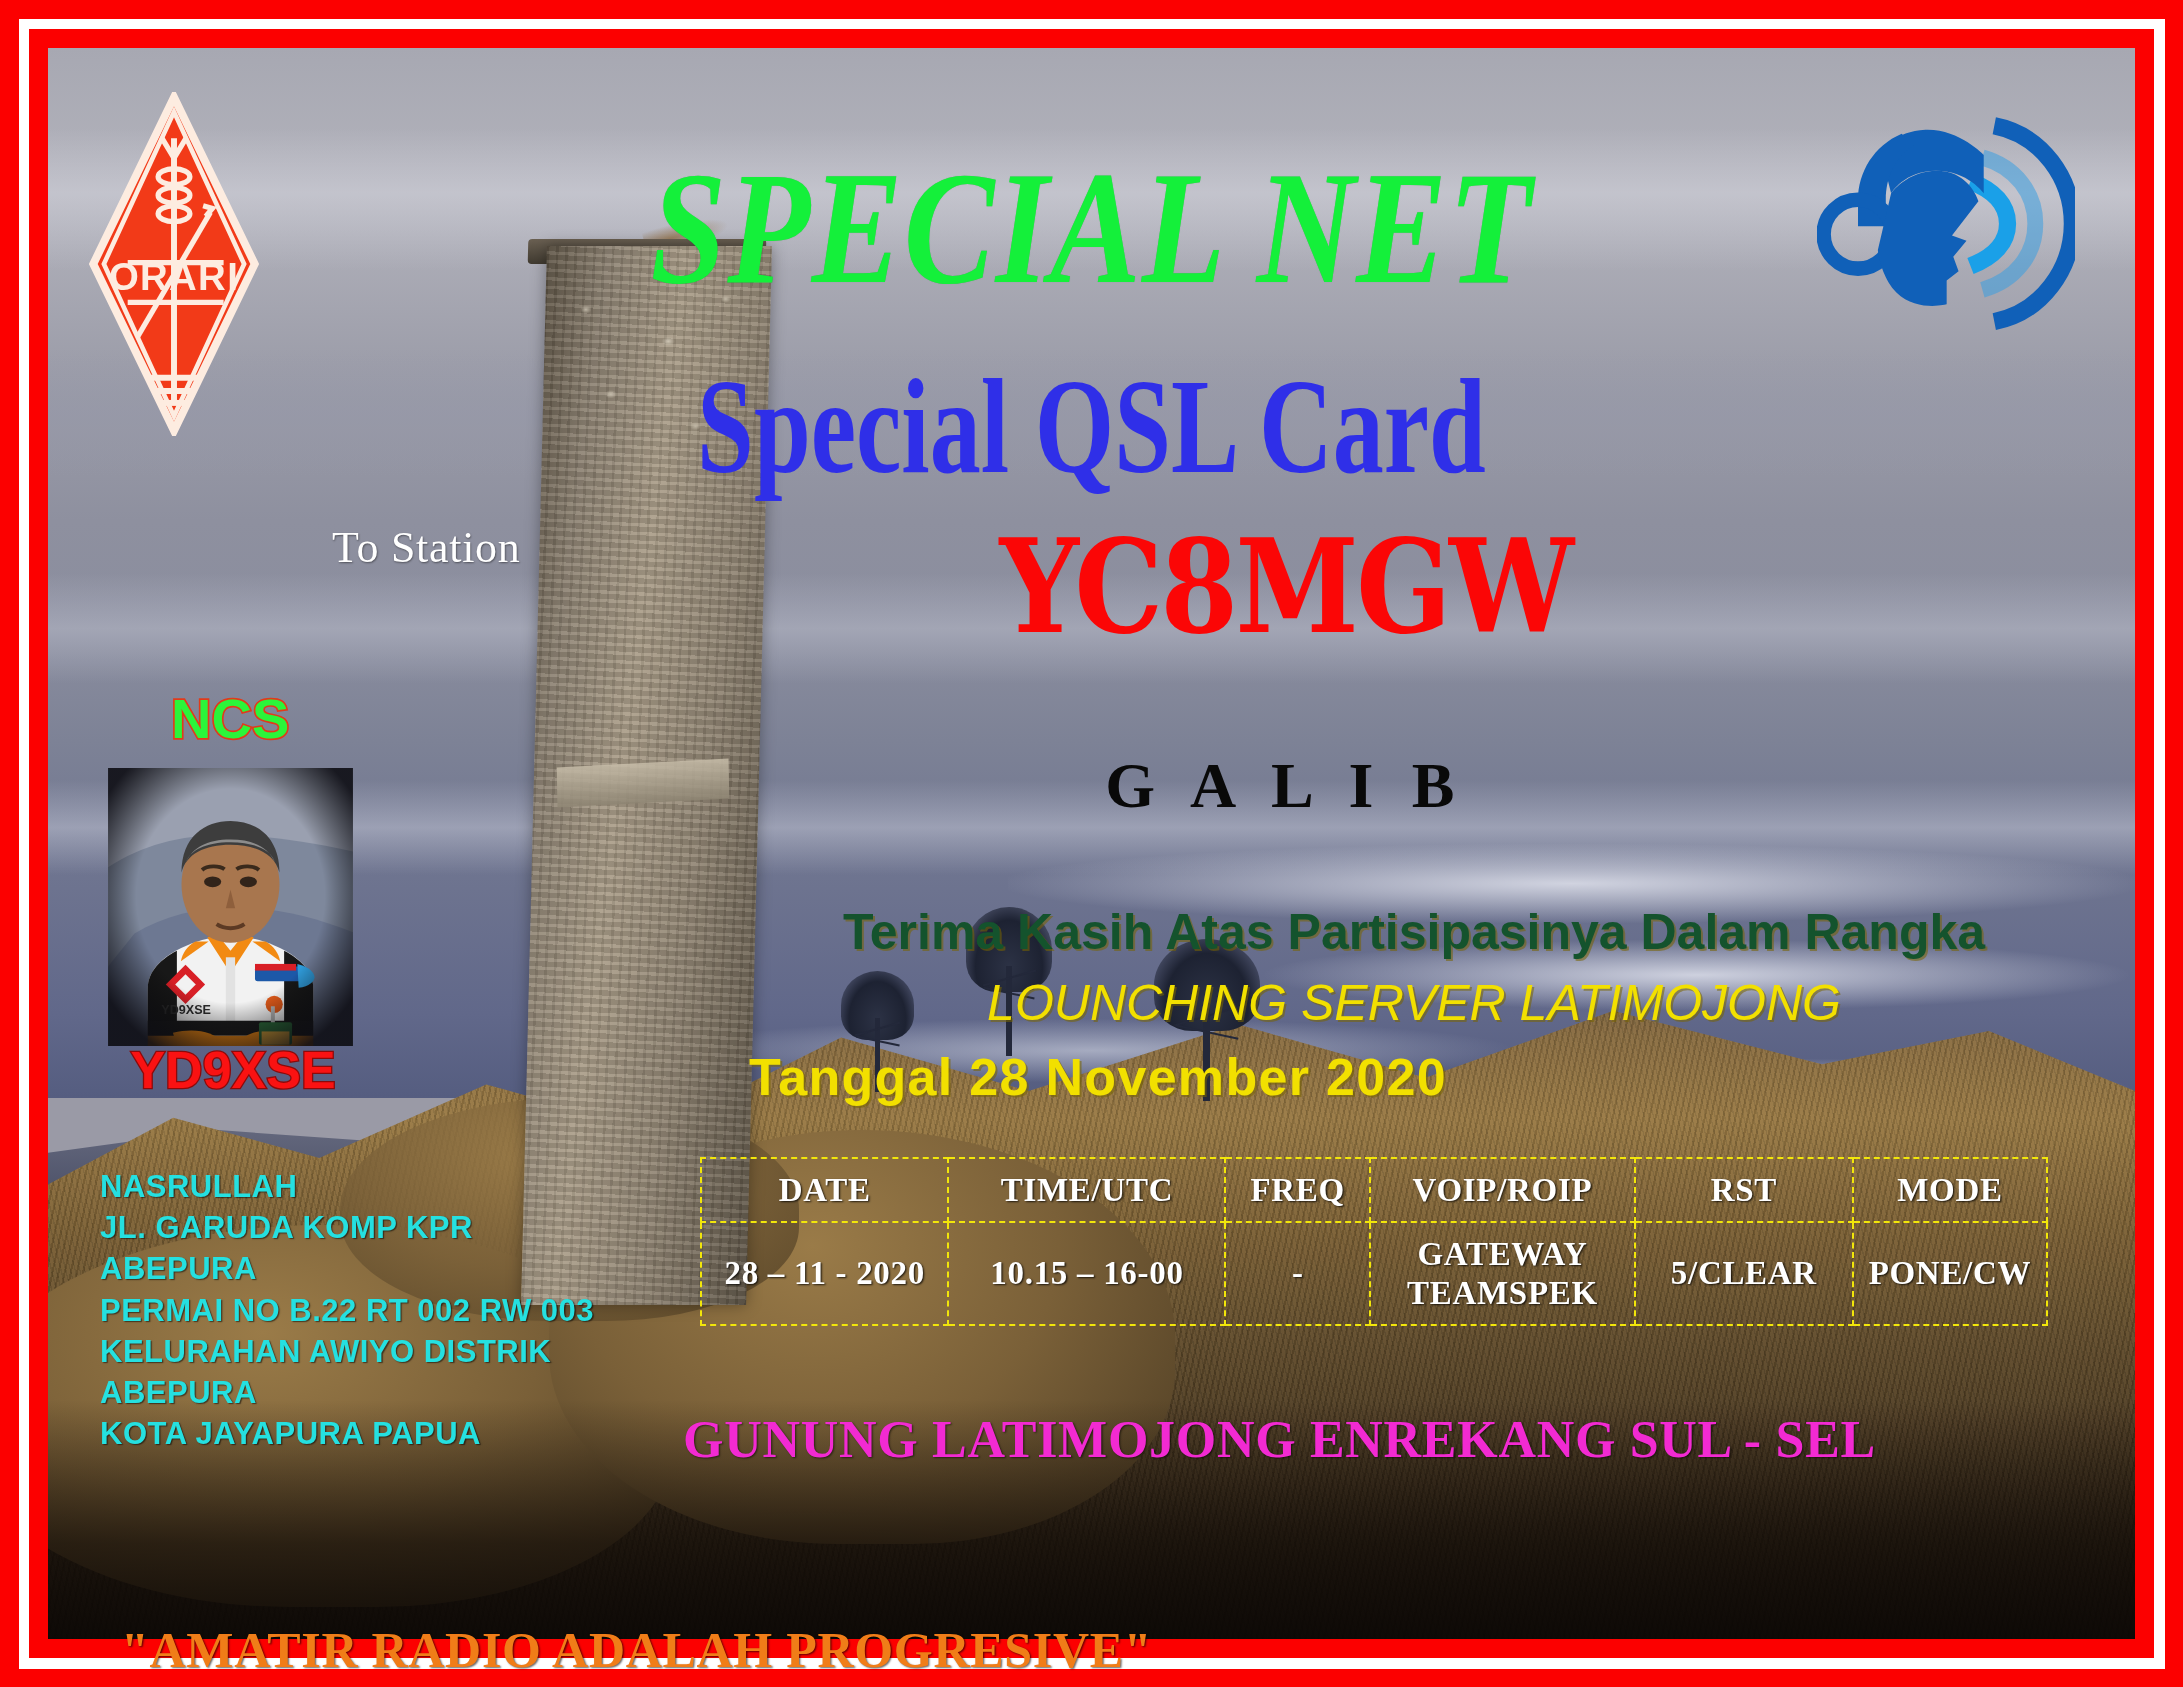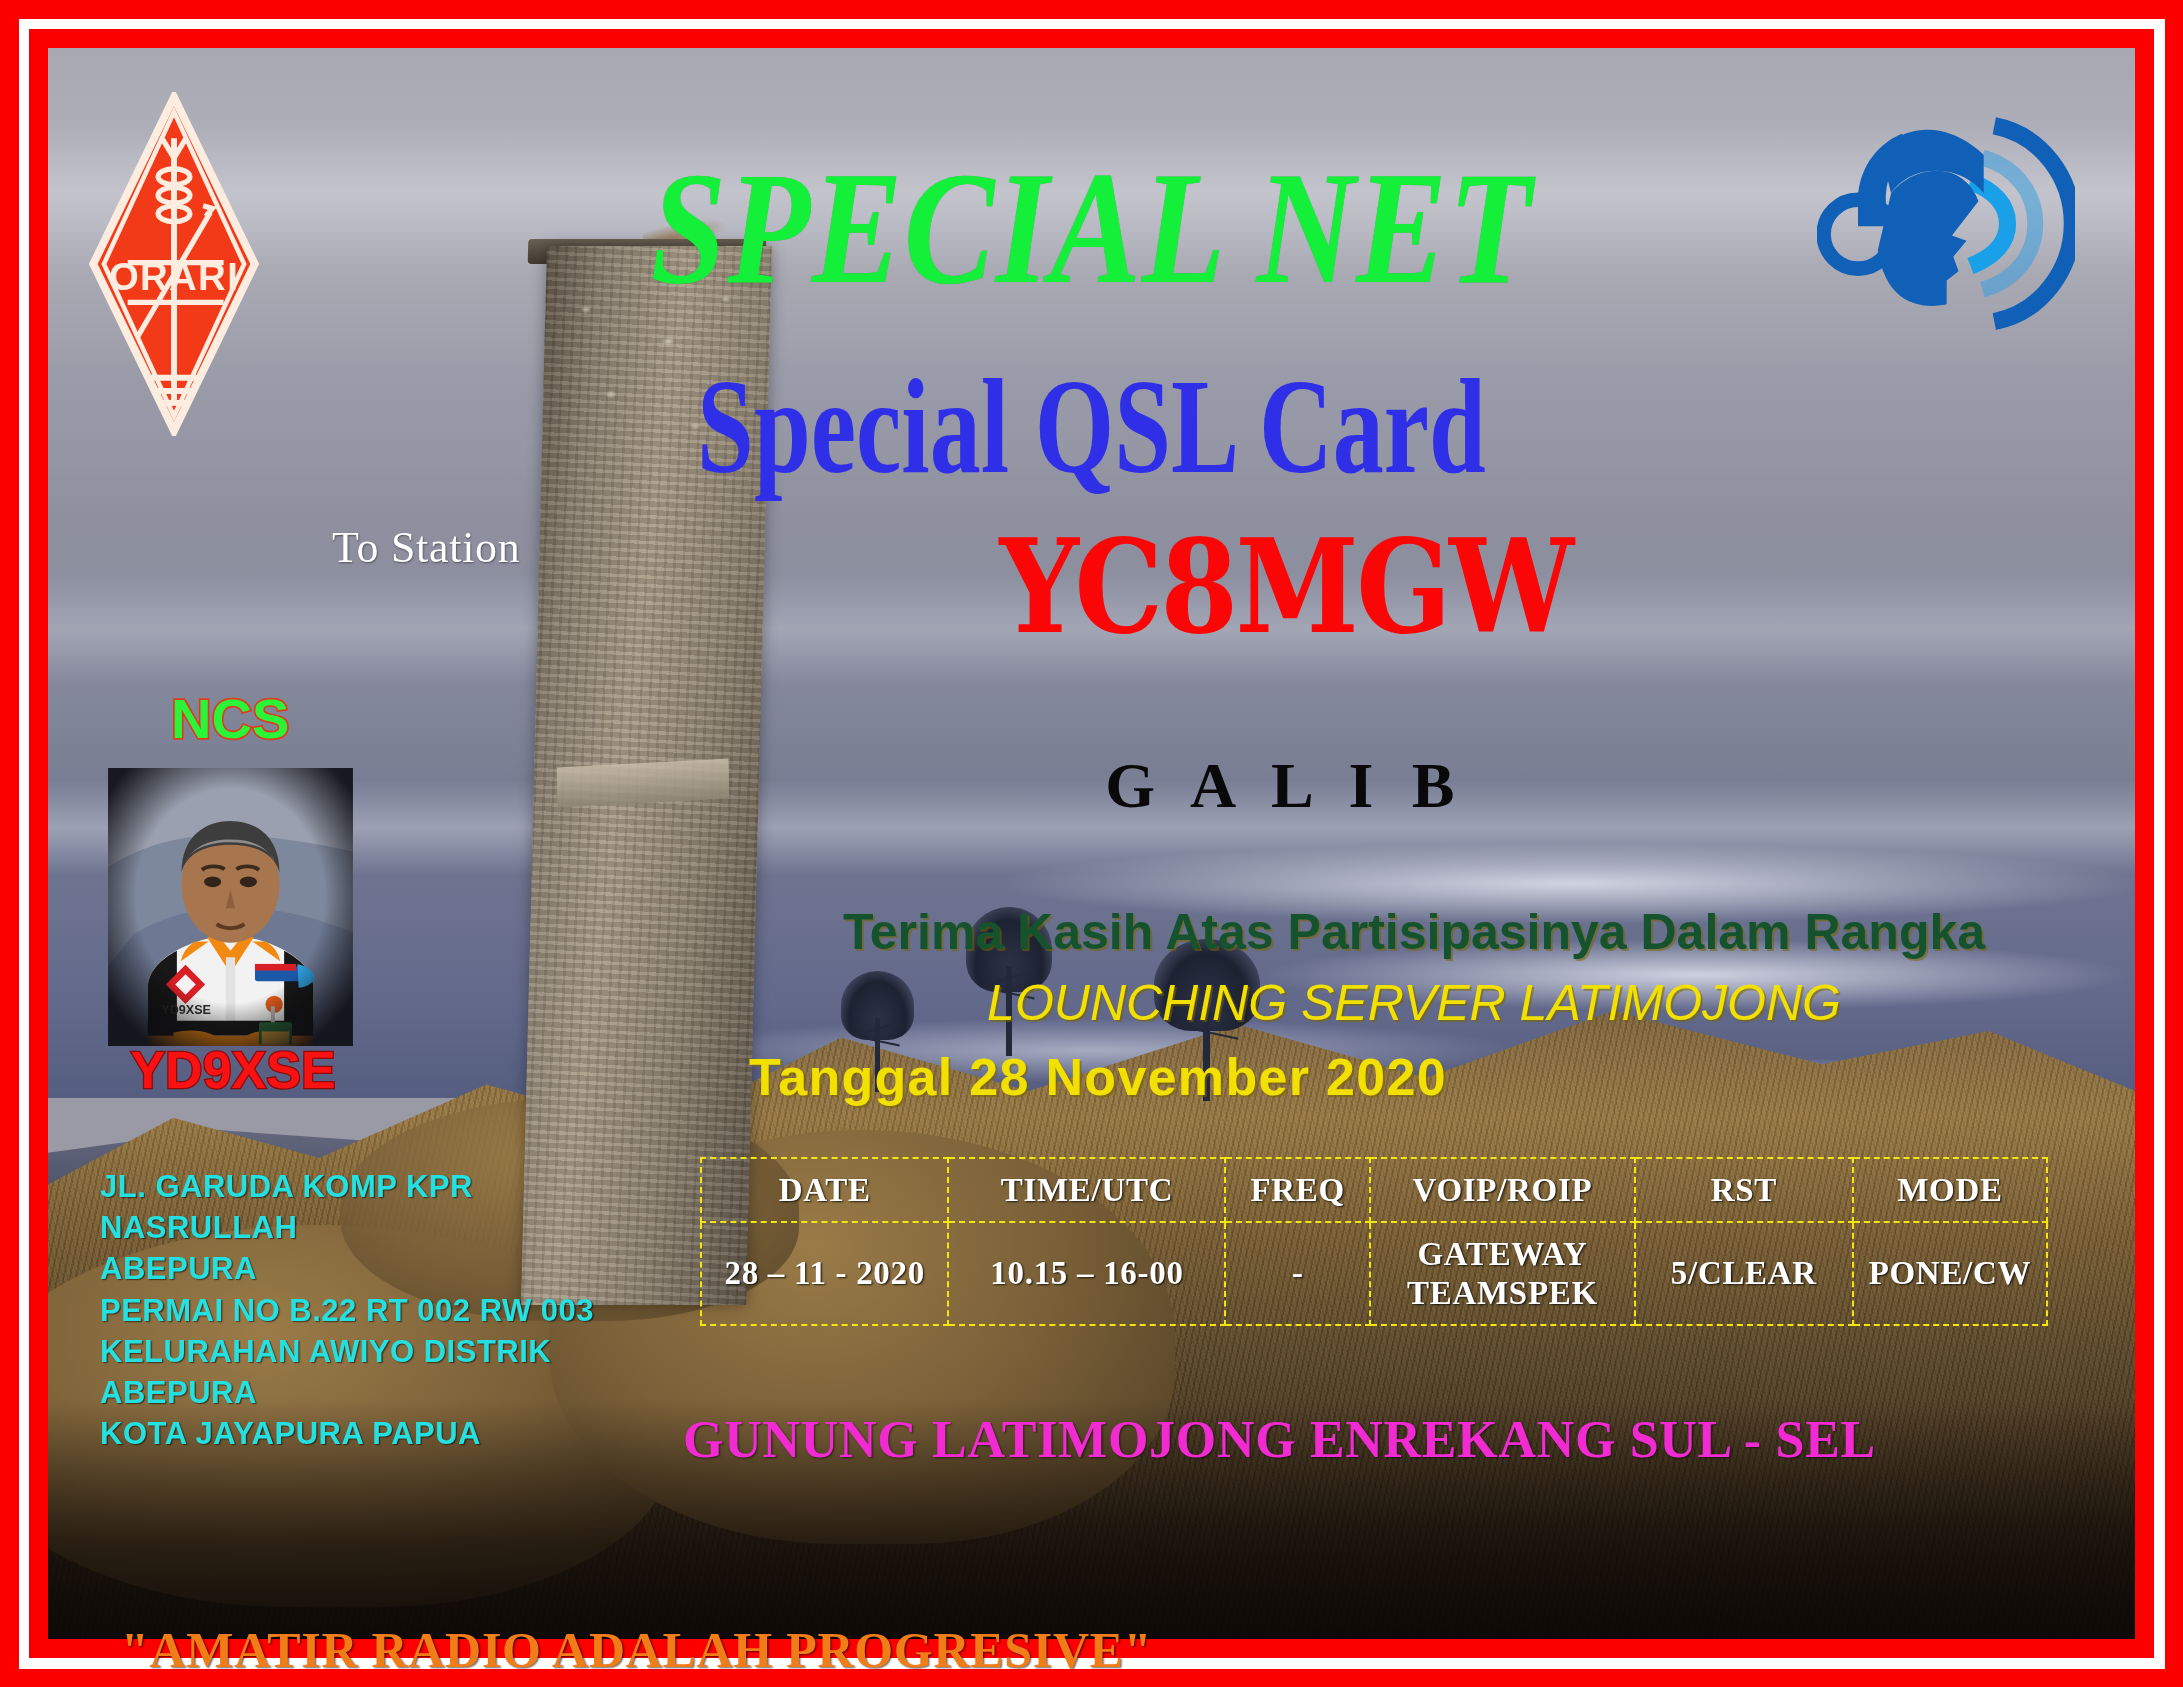--- a/index.html
+++ b/index.html
@@ -313,22 +313,22 @@
       <path d="M142,154 C150,147 168,147 176,153" stroke="#3a2a1c" stroke-width="6" fill="none"></path>
       <path d="M194,153 C202,147 220,147 228,154" stroke="#3a2a1c" stroke-width="6" fill="none"></path>
       <path d="M185,184 L178,212 L192,212 Z" fill="#8e5f3c"></path>
       <path d="M164,236 C176,244 194,244 206,236" stroke="#5c3a24" stroke-width="6" fill="none"></path>
       <rect x="0" y="0" width="370" height="420" fill="url(#vig)"></rect>
     </svg>
 
     <div class="t-opcall">YD9XSE</div>
 
     <div id="address">
+      <div>NASRULLAH</div>
       <div>JL. GARUDA KOMP KPR</div>
-      <div>NASRULLAH</div>
       <div>ABEPURA</div>
       <div>PERMAI NO B.22 RT 002 RW 003</div>
       <div>KELURAHAN AWIYO DISTRIK</div>
       <div>ABEPURA</div>
       <div>KOTA JAYAPURA PAPUA</div>
     </div>
 
     <table id="logtable">
       <thead>
         <tr>

